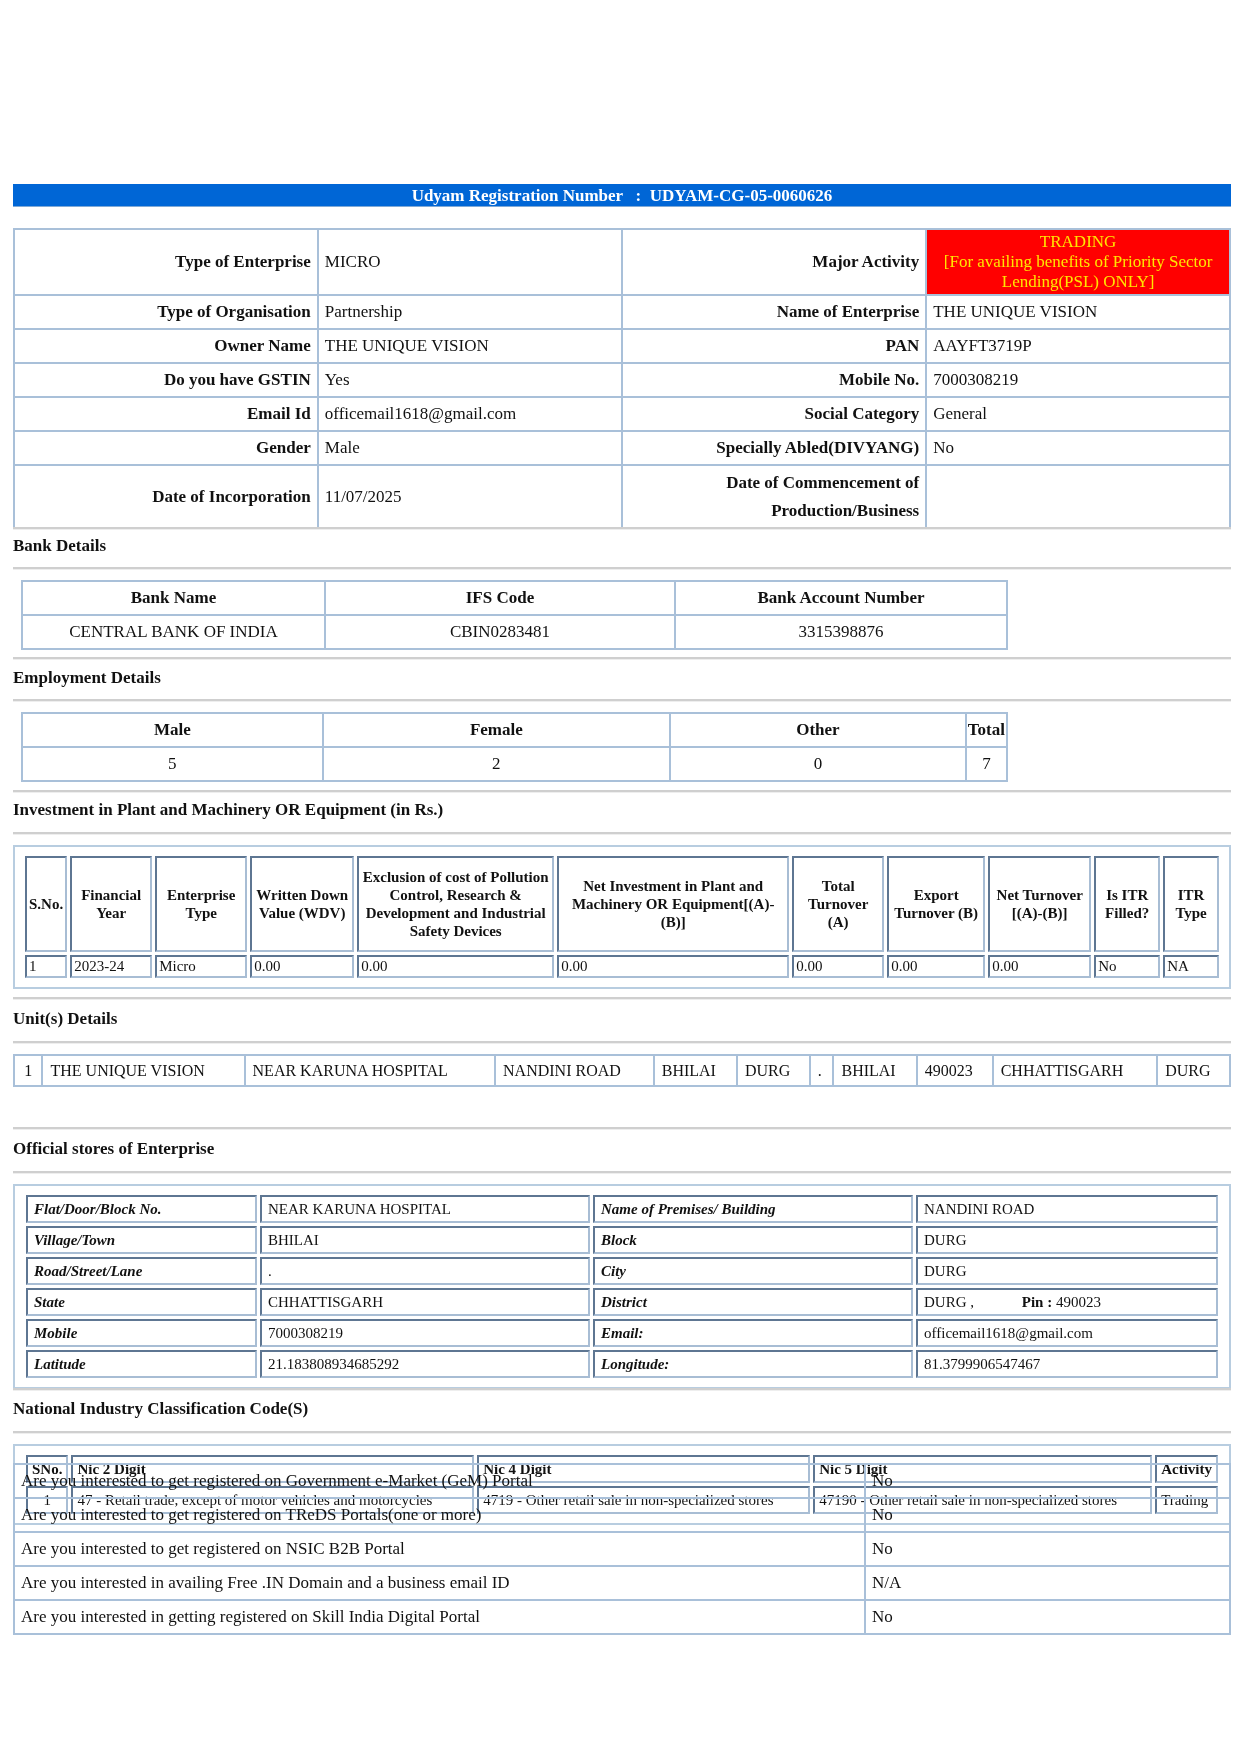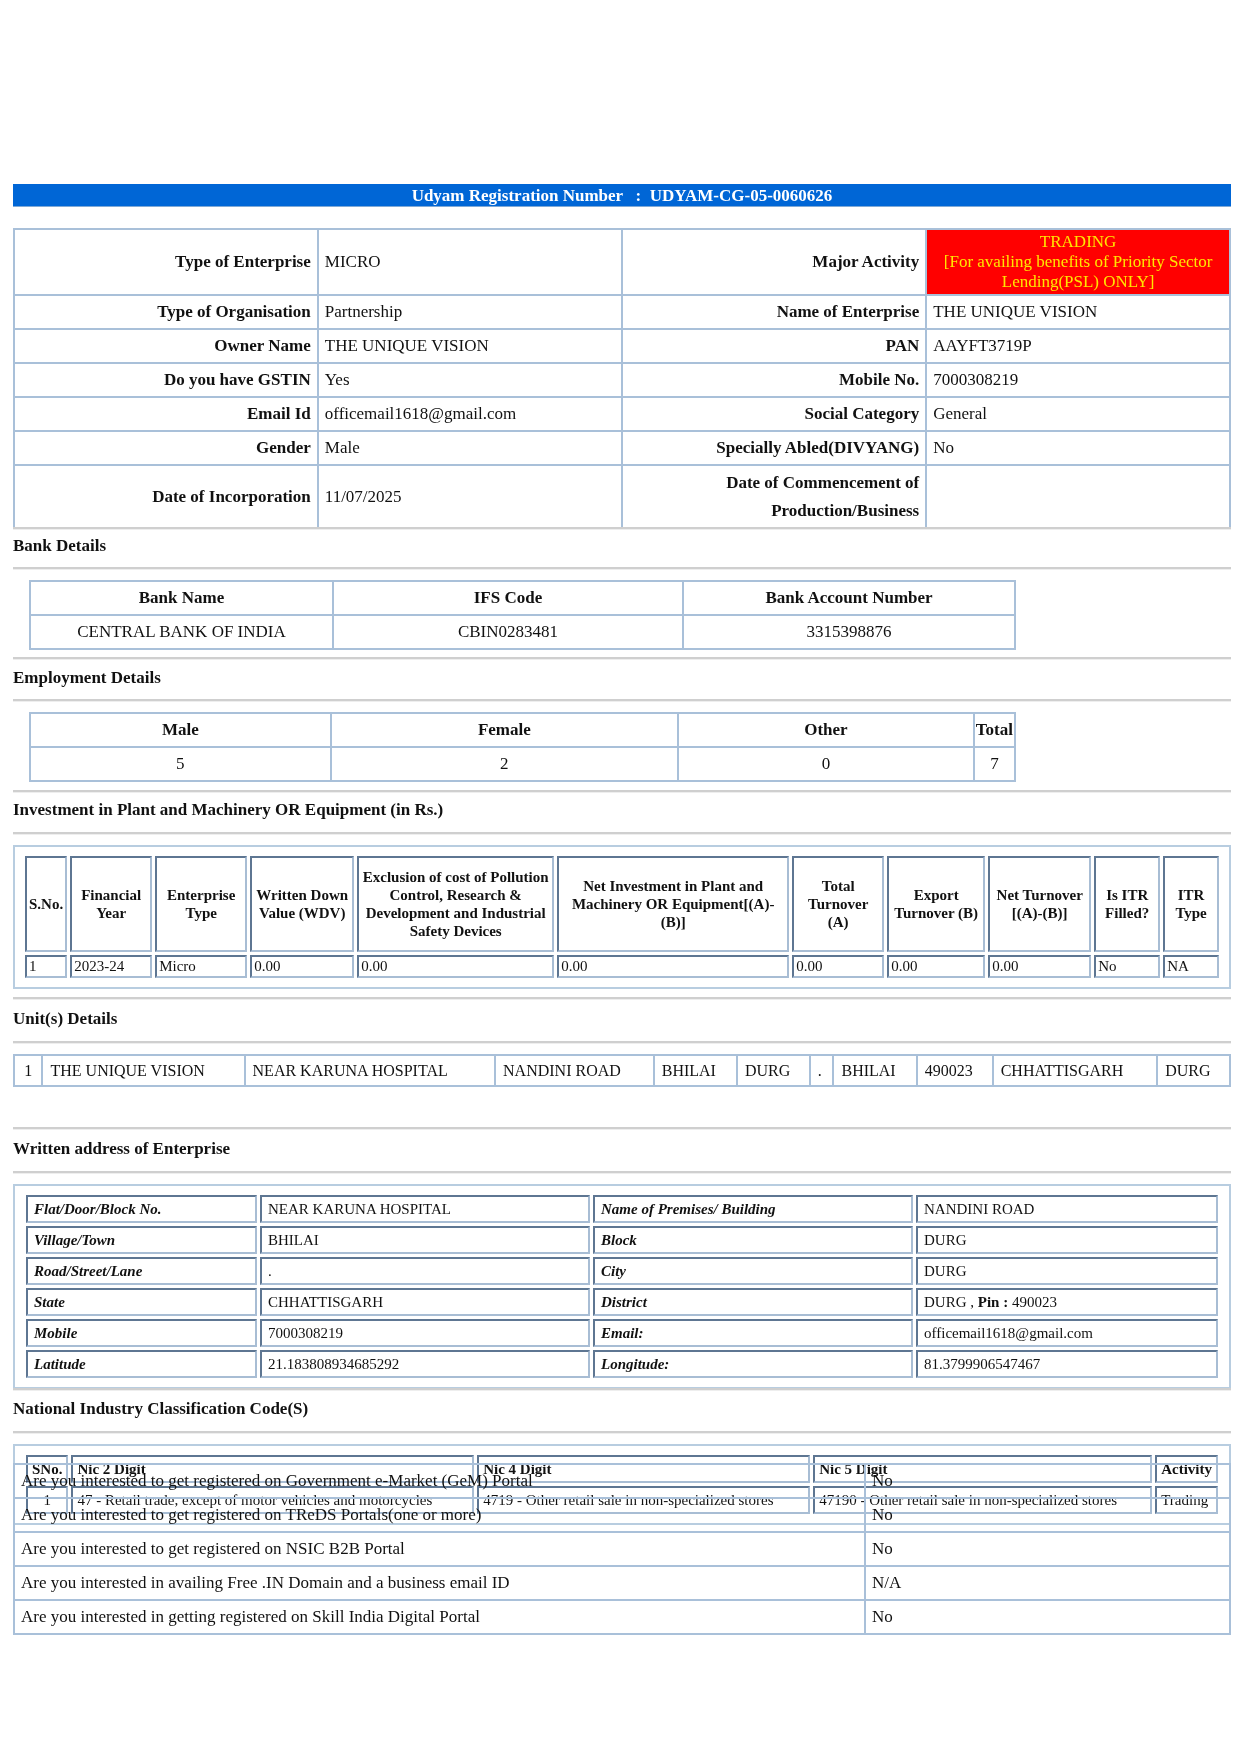--- a/index.html
+++ b/index.html
@@ -20,21 +20,21 @@
       border: 2px solid #a9c0d9;
     }
     .tbl-main td { border: 2px solid #a9c0d9; padding: 3px 6px; font-size: 17px; vertical-align: middle; }
     .tbl-main td.lbl { text-align: right; font-weight: bold; width: 305px; }
     .tbl-main td.val { width: 305px; }
     .tbl-main td.lbl2 { text-align: right; font-weight: bold; width: 305px; }
     .tbl-main td.red { background: #ff0000; color: #ffe600; text-align: center; line-height: 20px; padding: 2px 6px; }
     .sec-rule { position: absolute; left: 0; width: 1218px; height: 3px; background: #cfcfcf; border-bottom: 1px solid #eee; }
     .sec-title { position: absolute; left: 0; font-weight: bold; font-size: 17px; }
     .grid {
-      position: absolute; left: 16px; width: 987px; border: 2px solid #4d7c0f;
+      position: absolute; left: 8px; width: 987px; border: 2px solid #4d7c0f;
     }
     .grid td { border: 2px solid #a9c0d9; text-align: center; font-size: 17px; height: 34px; }
     .grid td.h { font-weight: bold; }
     .boxed {
       position: absolute; left: 0; width: 1218px; border: 2px solid #b8cde0; padding: 9px 9px;
     }
     .boxed table { border-collapse: separate; border-spacing: 3px; width: 100%; }
     .boxed td {
       border: 2px solid #6f87a3; border-color: #5e7692 #a8bdd4 #a8bdd4 #5e7692;
       font-size: 15px; padding: 1px 2px;
@@ -48,21 +48,21 @@
     .units td.h { font-weight: bold; }
     .addr td { height: 28px; padding: 2px 6px; }
     .addr td.k { font-weight: bold; font-style: italic; }
     .nic td { height: 28px; padding: 2px 4px; margin-top: 36px; }
     .nic td.h { font-weight: bold; }
     .qa {
       position: absolute; left: 0; top: 1463px; width: 1218px; border: 2px solid #a9c0d9;
     }
     .qa td { border: 2px solid #a9c0d9; font-size: 17px; padding: 2px 6px; height: 34px; }
     .qa td.q { width: 851px; }
-    b.inline { font-weight: bold; }
+    b.inline { font-weight: bold; margin-left: 44px; }
   </style>
 </head>
 <body>
 
 <div class="page">
 
   <div class="reg-banner">
     <span>Udyam Registration Number</span>
     &nbsp;&nbsp;<span>:</span>&nbsp;
     <span>UDYAM-CG-05-0060626</span>
@@ -207,21 +207,21 @@
       <td>.</td>
       <td>BHILAI</td>
       <td>490023</td>
       <td>CHHATTISGARH</td>
       <td>DURG</td>
     </tr>
   </tbody>
     </table>
 
   <div class="sec-rule" style="top:1127px"></div>
-  <div class="sec-title" style="top:1139px">Written address of Enterprise</div>
+  <div class="sec-title" style="top:1139px">Official stores of Enterprise</div>
   <div class="sec-rule" style="top:1171px"></div>
   <div class="boxed addr" style="top:1184px; padding:6px 8px;">
     <table>
       <tbody>
           <tr>
         <td class="k" style="width:231px">Flat/Door/Block No.</td>
         <td style="width:330px">NEAR KARUNA HOSPITAL</td>
         <td class="k" style="width:320px">Name of Premises/ Building</td>
         <td>NANDINI ROAD</td>
       </tr>

